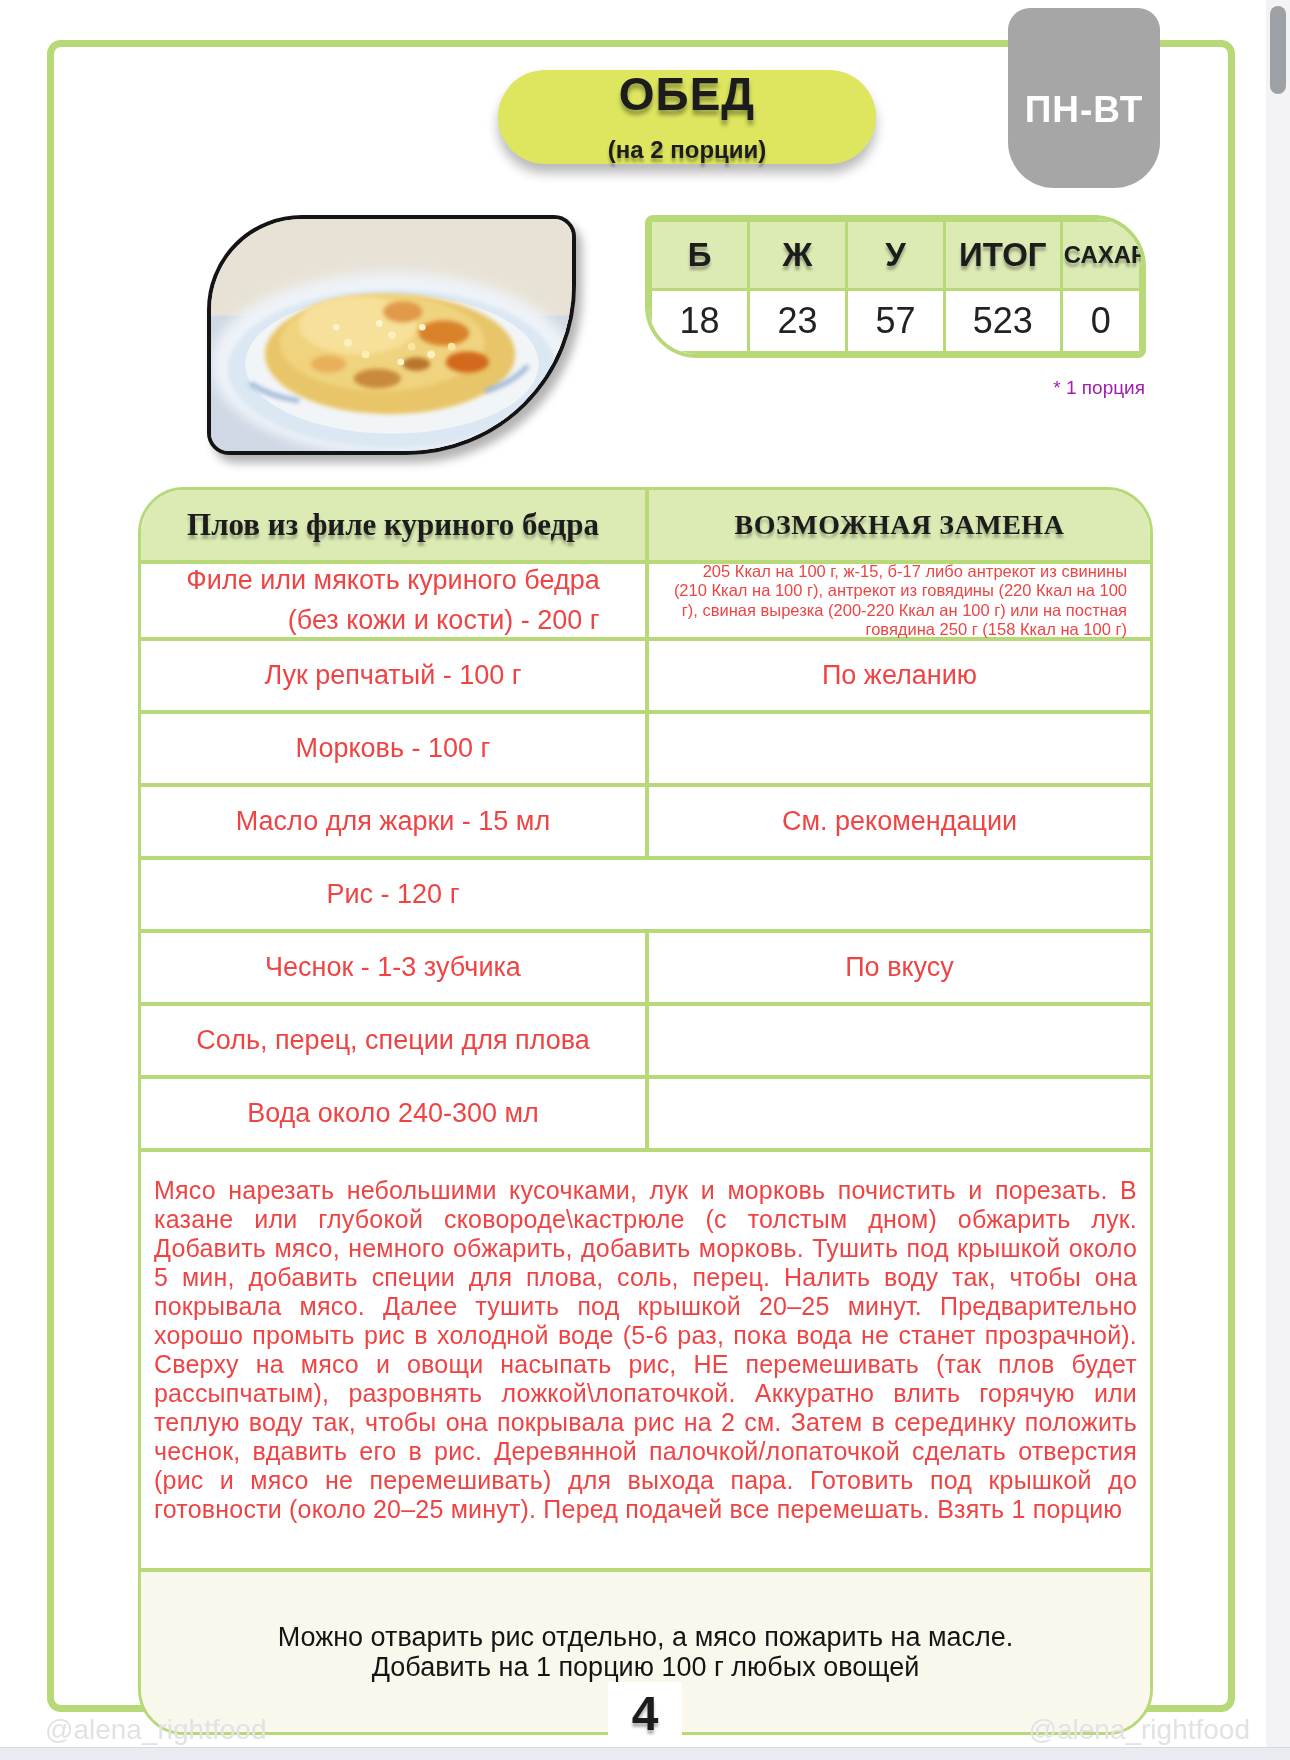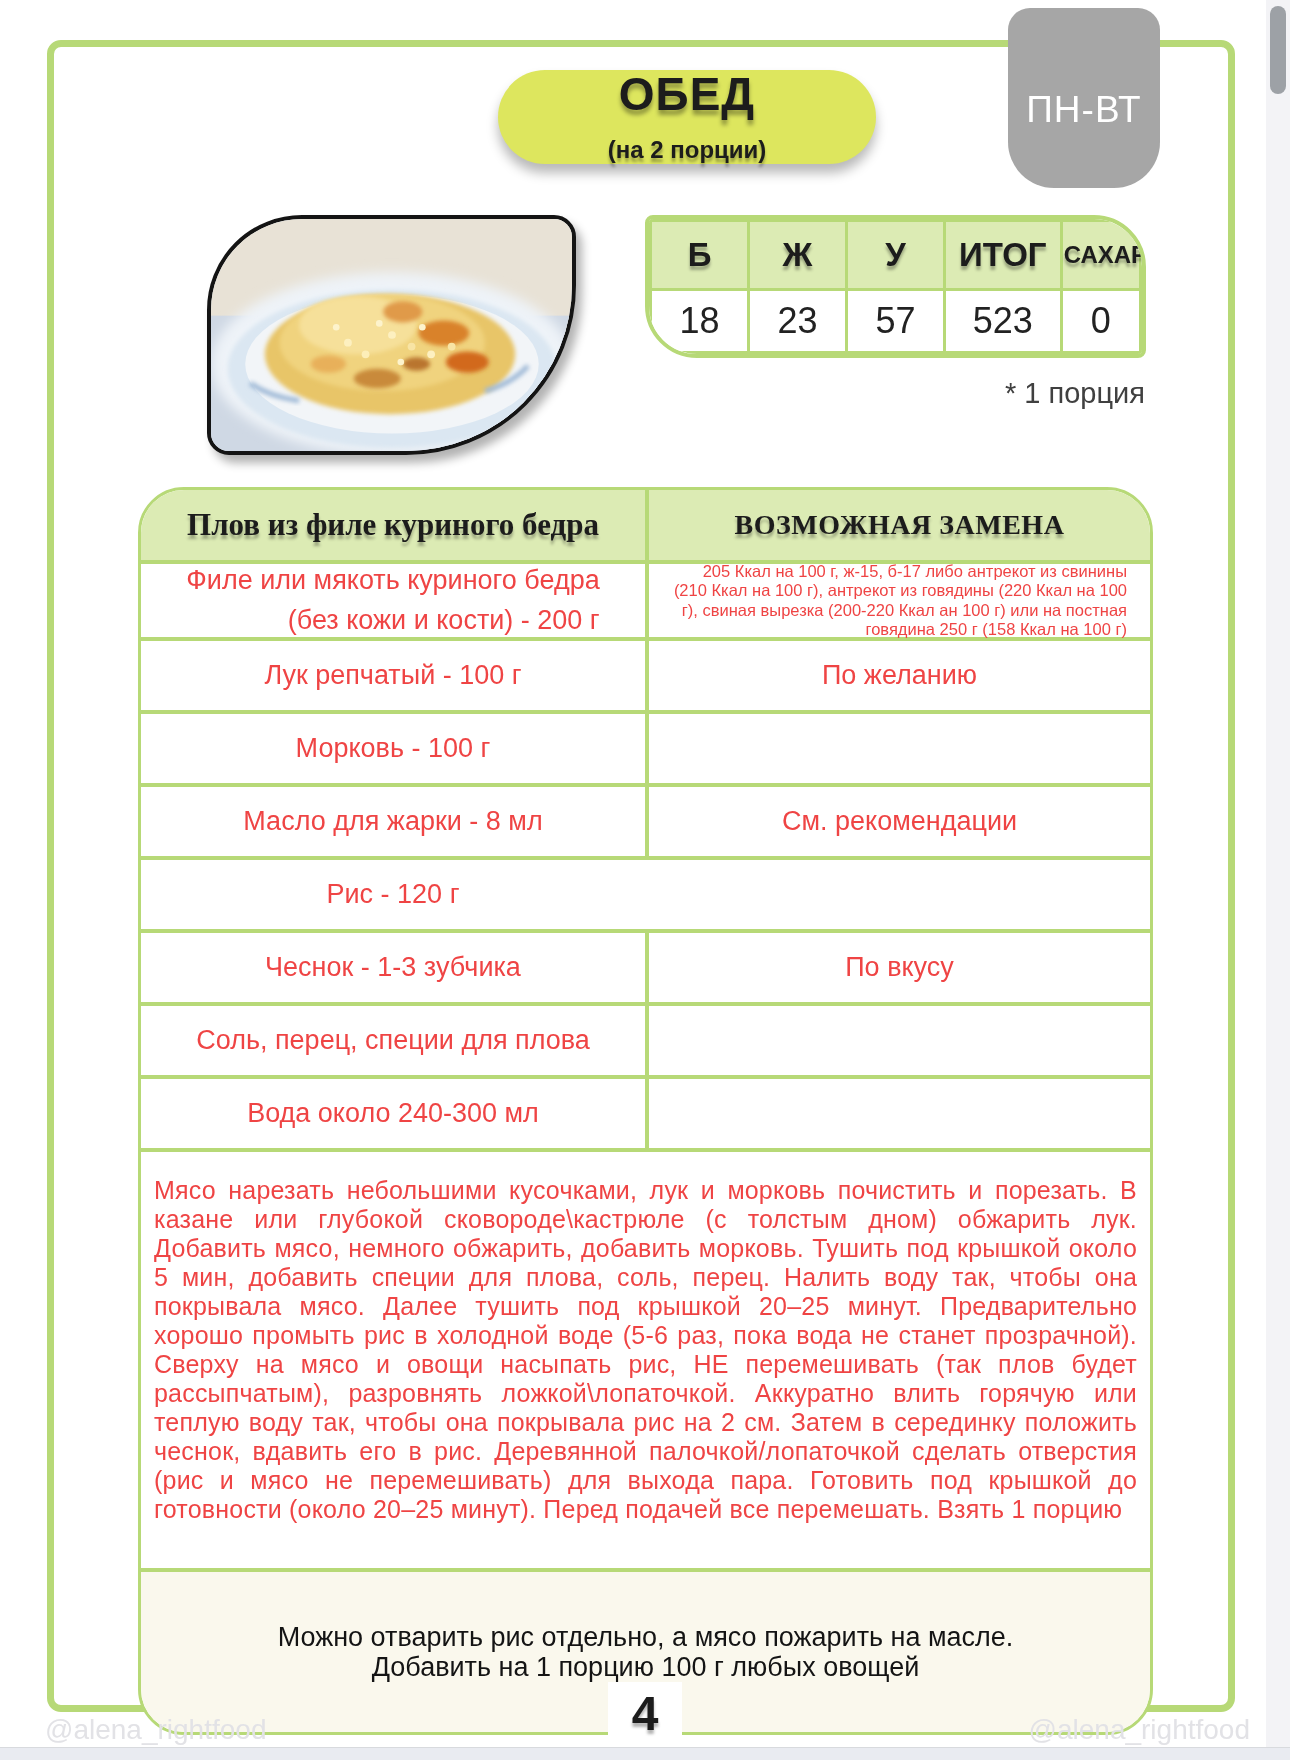--- a/index.html
+++ b/index.html
@@ -21,21 +21,21 @@
   }
   .title-main{font-size:46px;font-weight:bold;letter-spacing:1px;line-height:1.05;
     text-shadow:0 5px 4px rgba(0,0,0,0.35);}
   .title-sub{font-size:24px;font-weight:bold;text-shadow:0 4px 3px rgba(0,0,0,0.3);}
   
   .day-tab{
     position:absolute;left:1008px;top:8px;width:152px;height:180px;
     background:#a6a6a6;border-radius:22px 22px 46px 46px;z-index:2;
     display:flex;align-items:center;justify-content:center;
   }
-  .day-tab span{color:#ffffff;font-size:37px;font-weight:normal;letter-spacing:1px;margin-top:23px;}
+  .day-tab span{color:#ffffff;font-size:37px;font-weight:bold;letter-spacing:1px;margin-top:23px;}
   
   .photo{
     position:absolute;left:207px;top:215px;width:369px;height:240px;
     border:4px solid #141414;border-radius:95px 22px 170px 22px;
     box-sizing:border-box;overflow:hidden;box-shadow:6px 8px 10px rgba(0,0,0,0.3);
     background:#dfe6ee;z-index:2;
   }
   .photo svg{display:block;width:100%;height:100%;}
   .macros-wrap{
     position:absolute;left:645px;top:215px;width:501px;height:143px;
@@ -47,21 +47,21 @@
     background:#dcebb4;border:3px solid #b7d977;font-weight:bold;font-size:33px;
     height:64px;text-shadow:0 4px 3px rgba(0,0,0,0.3);
   }
   .macros-wrap th.small-h{font-size:24px;}
   .macros-wrap td{
     background:#ffffff;border:3px solid #b7d977;text-align:center;
     font-size:36px;font-weight:400;color:#222;
   }
   .portion-note{
     position:absolute;left:845px;top:377px;width:300px;text-align:right;
-    font-size:29px;color:#404040;
+    font-size:19px;color:#a21caf;
   }
   
   .card{
     position:absolute;left:138px;top:487px;width:1015px;
     border:3px solid #b7d977;border-radius:46px;box-sizing:border-box;
     overflow:hidden;background:#ffffff;z-index:1;
   }
   .card-header{display:flex;height:70px;background:#dcebb4;border-bottom:4px solid #b7d977;box-sizing:content-box;font-family:Liberation Serif, serif;}
   .ch-left{
     width:504px;display:flex;align-items:center;justify-content:center;
@@ -203,21 +203,21 @@
     </div>
     <div class="row std">
       <div class="cell left">Лук репчатый - 100 г</div>
       <div class="cell right">По желанию</div>
     </div>
     <div class="row std">
       <div class="cell left">Морковь - 100 г</div>
       <div class="cell right"></div>
     </div>
     <div class="row std">
-      <div class="cell left">Масло для жарки - 8 мл</div>
+      <div class="cell left">Масло для жарки - 15 мл</div>
       <div class="cell right">См. рекомендации</div>
     </div>
     <div class="row std">
       <div class="cell left">Рис - 120 г</div>
     </div>
     <div class="row std">
       <div class="cell left">Чеснок - 1-3 зубчика</div>
       <div class="cell right">По вкусу</div>
     </div>
     <div class="row std">

